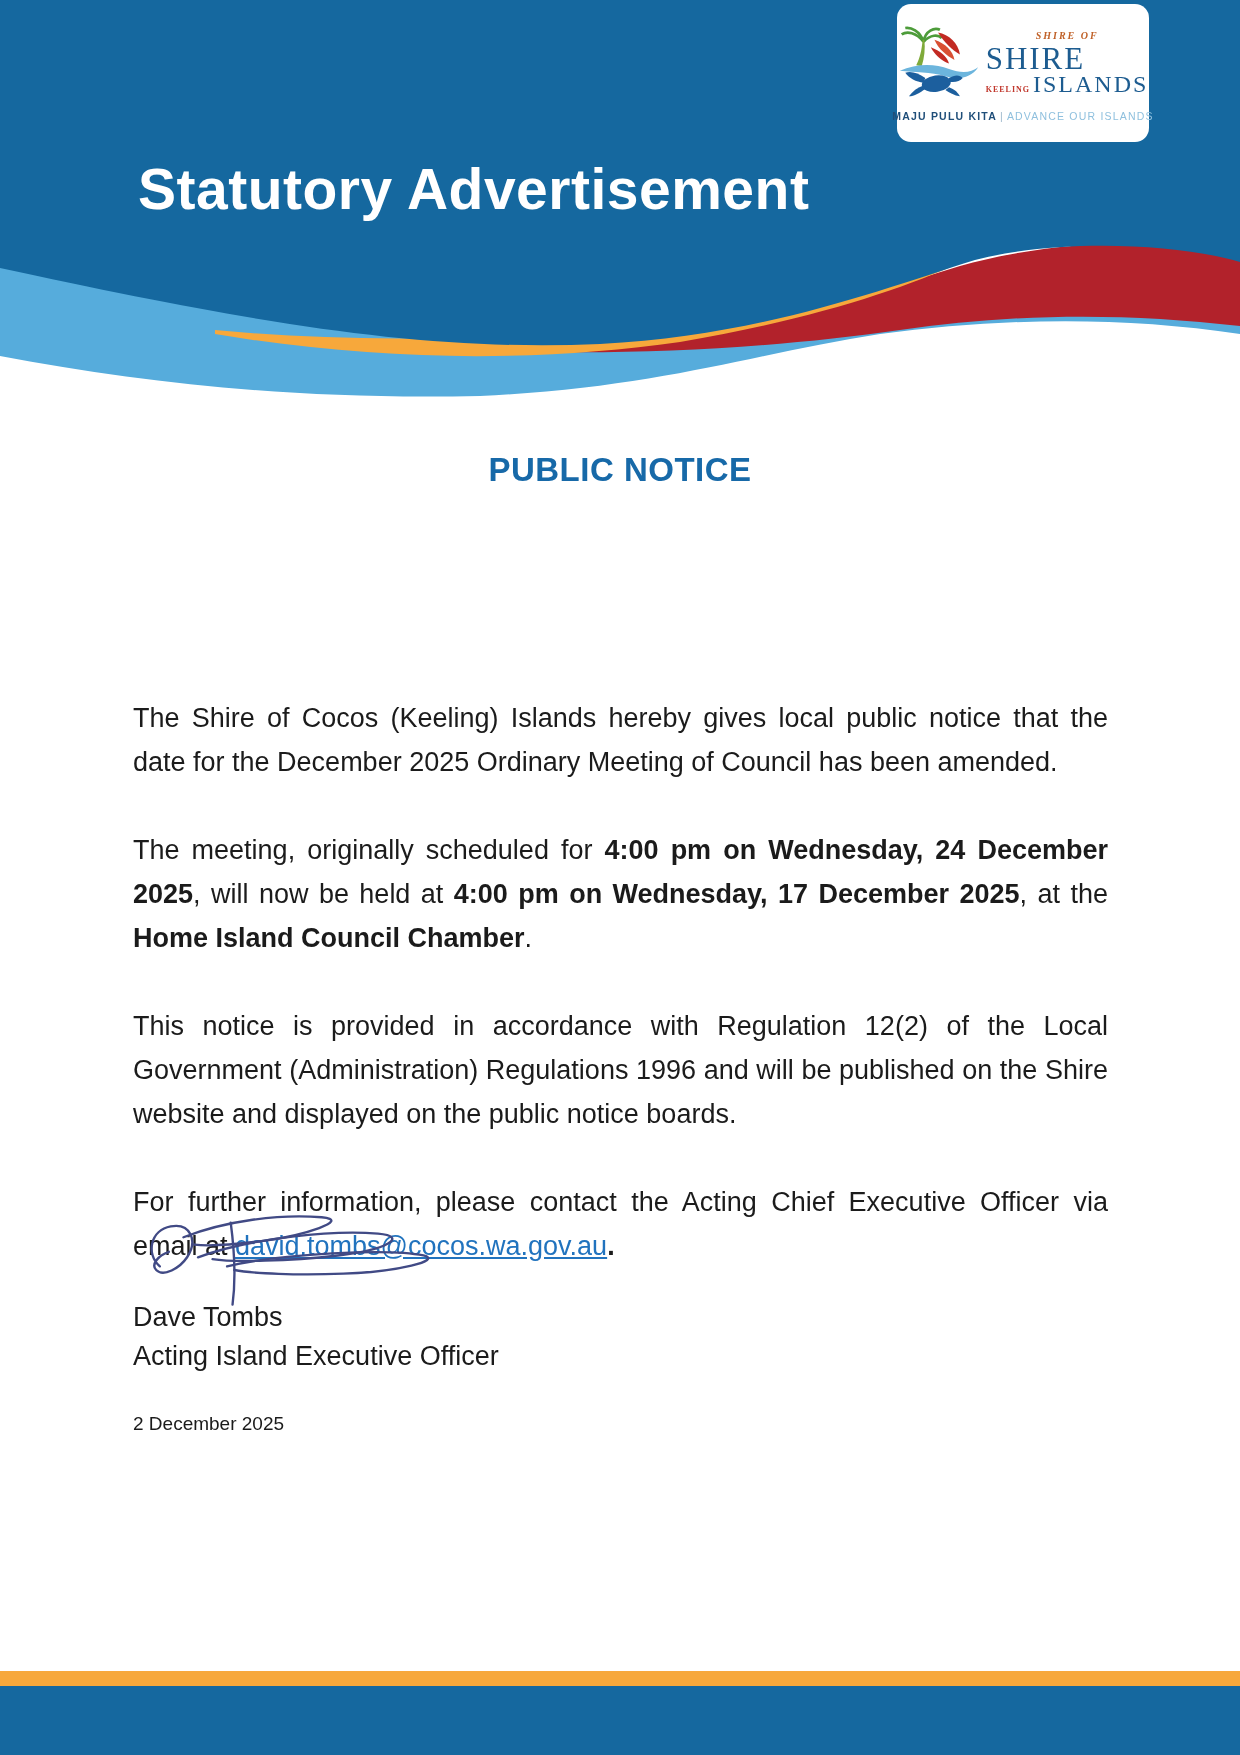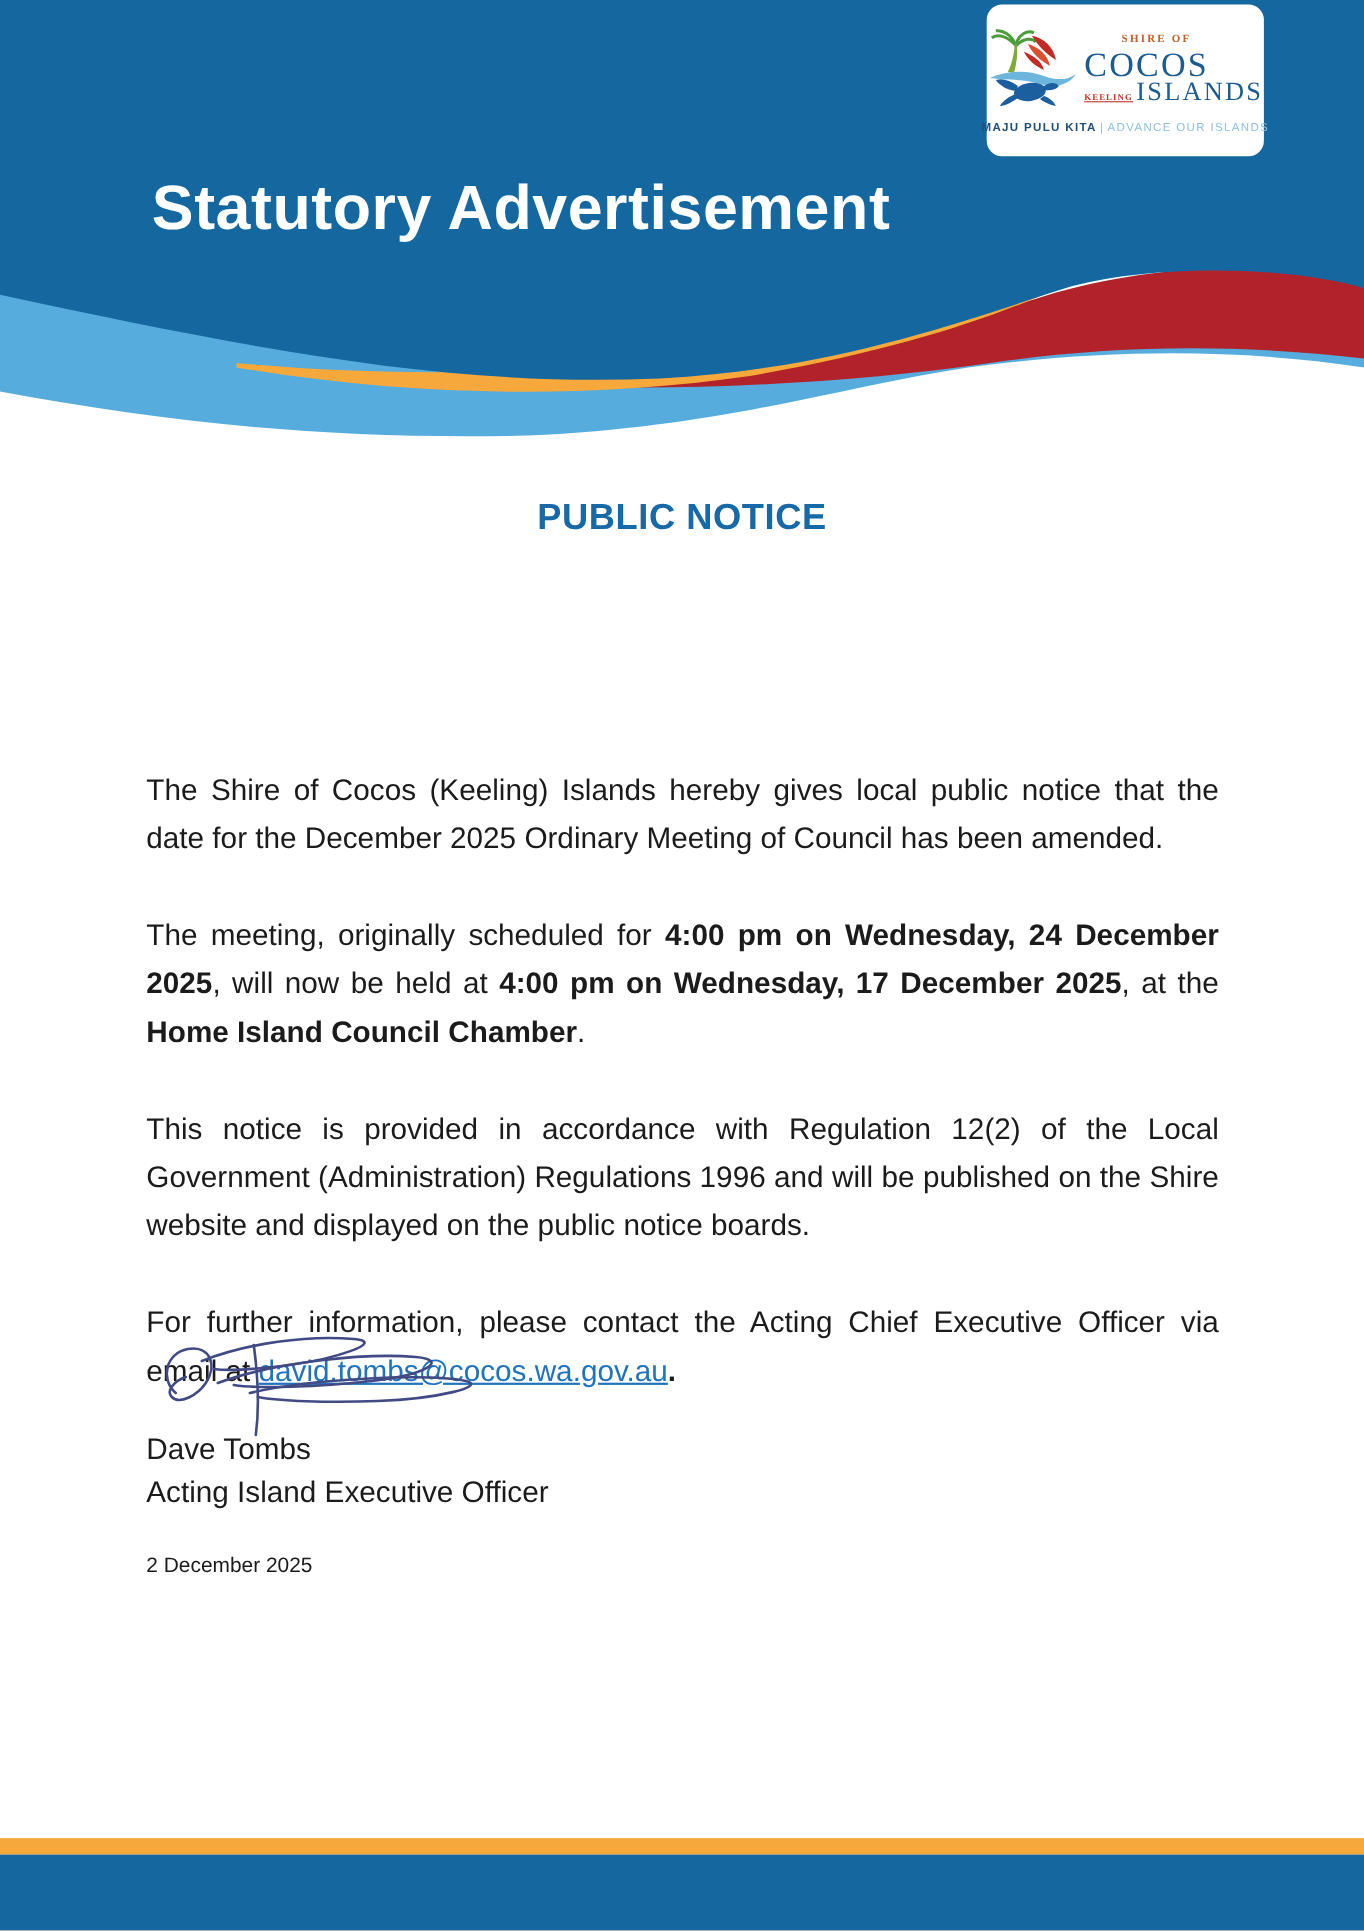--- a/index.html
+++ b/index.html
@@ -15,24 +15,24 @@
     font-size:57px;font-weight:700;color:#ffffff;letter-spacing:.5px;
   }
   .logo-card{
     position:absolute;left:897px;top:4px;width:252px;height:138px;
     background:#ffffff;border-radius:14px;
     display:flex;flex-direction:column;align-items:center;justify-content:center;
   }
   .logo-top{display:flex;align-items:center;gap:6px;}
   .logo-graphic{width:82px;height:78px;flex:0 0 auto;}
   .logo-words{display:flex;flex-direction:column;line-height:1;}
-  .logo-shireof{font-family:"Liberation Serif",serif;font-size:10px;font-weight:700;color:#c06128;letter-spacing:2px;margin-left:34px;}
+  .logo-shireof{font-family:"Liberation Serif",serif;font-size:10px;font-weight:700;color:#c06128;letter-spacing:2px;margin-left:50px;font-style:italic;}
   .logo-cocos{font-family:"Liberation Serif",serif;font-size:31px;color:#1d5c90;letter-spacing:2px;margin-top:2px;}
   .logo-line2{display:flex;align-items:baseline;gap:3px;margin-top:-2px;}
-  .logo-keeling{font-family:"Liberation Serif",serif;font-size:8px;font-weight:700;color:#c1372c;letter-spacing:1px;text-decoration:underline;}
+  .logo-keeling{font-family:"Liberation Serif",serif;font-size:8px;font-weight:700;color:#c1372c;letter-spacing:1px;}
   .logo-islands{font-family:"Liberation Serif",serif;font-size:24px;color:#1d5c90;letter-spacing:2px;}
   .logo-tagline{margin-top:7px;font-size:10.5px;letter-spacing:1.2px;white-space:nowrap;}
   .tag-left{color:#1f4e79;font-weight:700;}
   .tag-sep{color:#9db8cc;padding:0 3px;}
   .tag-right{color:#8fc0de;}
   
   .h-public{
     position:absolute;left:0;top:451px;width:100%;text-align:center;
     font-size:33px;font-weight:700;color:#1769a8;letter-spacing:.5px;
   }
@@ -100,21 +100,21 @@
         <g fill="#1c5f9e">
           <ellipse cx="42" cy="64" rx="16" ry="9" transform="rotate(-8 42 64)"></ellipse>
           <path d="M56 58 C62 54 68 54 71 58 C68 62 62 63 56 62 Z"></path>
           <path d="M30 58 C22 52 14 50 8 52 C12 58 20 62 28 63 Z"></path>
           <path d="M30 70 C24 74 18 78 12 78 C16 72 22 68 28 66 Z"></path>
           <path d="M56 68 C62 70 66 74 68 78 C62 77 56 74 52 71 Z"></path>
         </g>
       </svg>
       <div class="logo-words">
         <span class="logo-shireof">SHIRE OF</span>
-        <span class="logo-cocos">COCOS</span>
+        <span class="logo-cocos">SHIRE</span>
         <span class="logo-line2">
           <span class="logo-keeling">KEELING</span>
           <span class="logo-islands">ISLANDS</span>
         </span>
       </div>
     </div>
     <div class="logo-tagline">
       <span class="tag-left">MAJU PULU KITA</span><span class="tag-sep">|</span><span class="tag-right">ADVANCE OUR ISLANDS</span>
     </div>
   </div>

